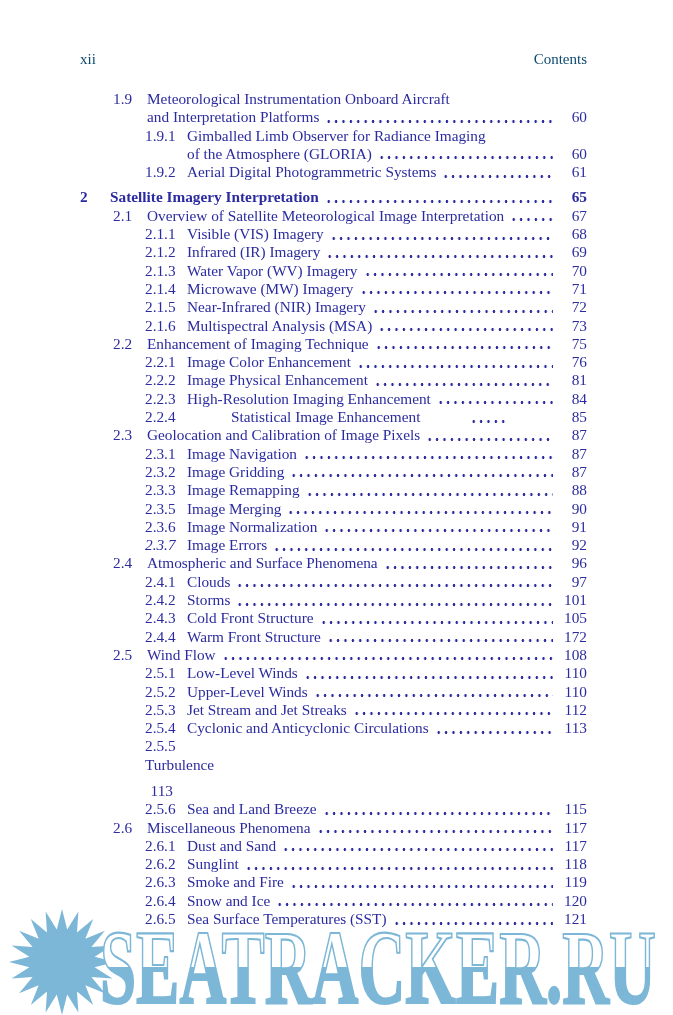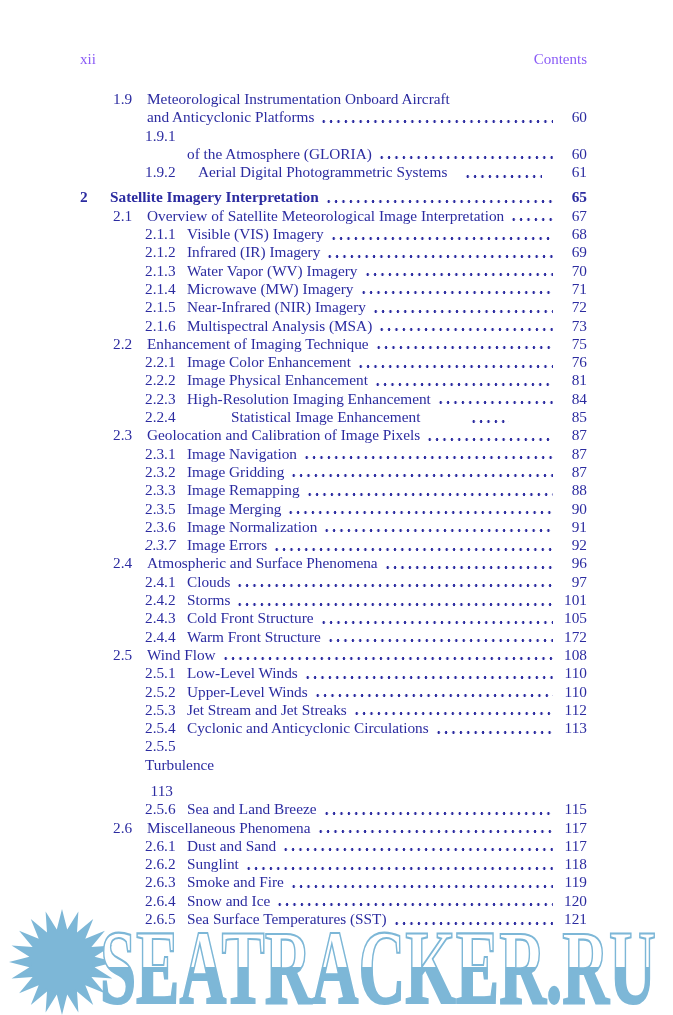--- a/index.html
+++ b/index.html
@@ -23,44 +23,45 @@
     flex:1 1 8px;align-self:stretch;margin:0 6px 0 5px;
     background:radial-gradient(circle,var(--toc-blue,#2b2ba0) 1.15px,rgba(43,43,160,0) 1.5px) 1px 11.5px / 7.4px 3px repeat-x;
   }
   .page-num{flex:0 0 auto;width:28px;text-align:right;}
   .chapter{font-weight:bold;margin-top:7px;}
   .watermark{position:absolute;left:0;top:904px;width:673px;height:111px;}
 </style>
 </head>
 <body>
 
-<div class="running-header" style="color: #8b5cf6;">
+<div class="running-header" style="color: #0c4a6e;">
   <span>xii</span>
   <span>Contents</span>
 </div>
 
 <div class="toc" id="toc">
     <div class="toc-row" style="padding-left: 33px;">
       <span class="num" style="width: 34px;">1.9</span>
       <span class="title">Meteorological Instrumentation Onboard Aircraft</span>
     </div>
     <div class="toc-row" style="padding-left: 67px;">
-      <span class="title">and Anticyclonic Platforms</span>
+      <span class="title">and Interpretation Platforms</span>
       <span class="leader"></span>
       <span class="page-num">60</span>
     </div>
     <div class="toc-row" style="padding-left: 65px;">
       <span class="num" style="width: 42px;">1.9.1</span>
+      <span class="title">Gimballed Limb Observer for Radiance Imaging</span>
     </div>
     <div class="toc-row" style="padding-left: 107px;">
       <span class="title">of the Atmosphere (GLORIA)</span>
       <span class="leader"></span>
       <span class="page-num">60</span>
     </div>
-    <div class="toc-row" style="padding-left: 65px; gap: 11px;">
+    <div class="toc-row" style="padding-left: 65px;">
       <span class="num" style="width: 42px;">1.9.2</span>
       <span class="title">Aerial Digital Photogrammetric Systems</span>
       <span class="leader"></span>
       <span class="page-num">61</span>
     </div>
     <div class="toc-row chapter" style="padding-left: 0px;">
       <span class="num" style="width: 30px;">2</span>
       <span class="title">Satellite Imagery Interpretation</span>
       <span class="leader"></span>
       <span class="page-num">65</span>

